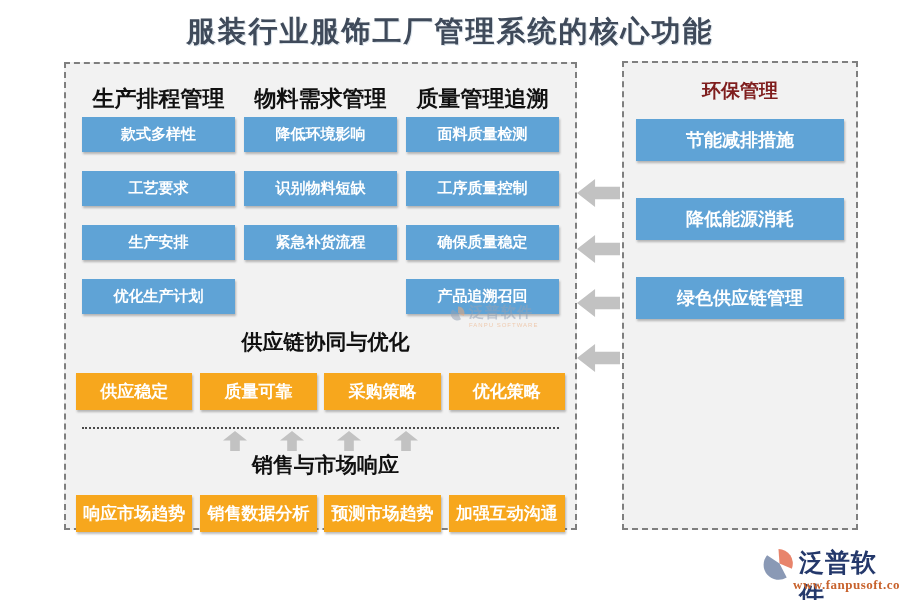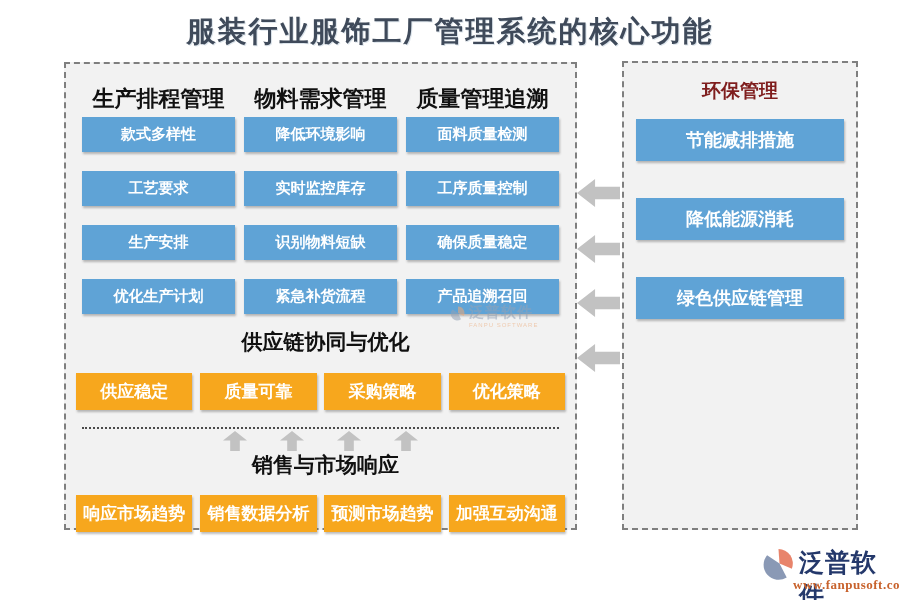--- a/index.html
+++ b/index.html
@@ -90,21 +90,20 @@
         <div class="col">
           <div class="col-header">生产排程管理</div>
           <div class="btn blue-btn">款式多样性</div>
           <div class="btn blue-btn">工艺要求</div>
           <div class="btn blue-btn">生产安排</div>
           <div class="btn blue-btn">优化生产计划</div>
         </div>
         <div class="col">
           <div class="col-header">物料需求管理</div>
           <div class="btn blue-btn">降低环境影响</div>
-          <div class="btn blue-btn">实时监控库存</div>
           <div class="btn blue-btn">识别物料短缺</div>
           <div class="btn blue-btn">紧急补货流程</div>
         </div>
         <div class="col">
           <div class="col-header">质量管理追溯</div>
           <div class="btn blue-btn">面料质量检测</div>
           <div class="btn blue-btn">工序质量控制</div>
           <div class="btn blue-btn">确保质量稳定</div>
           <div class="btn blue-btn">产品追溯召回</div>
         </div>

